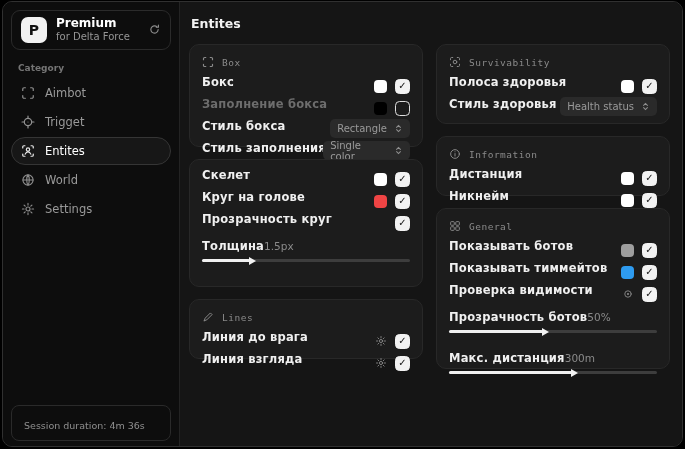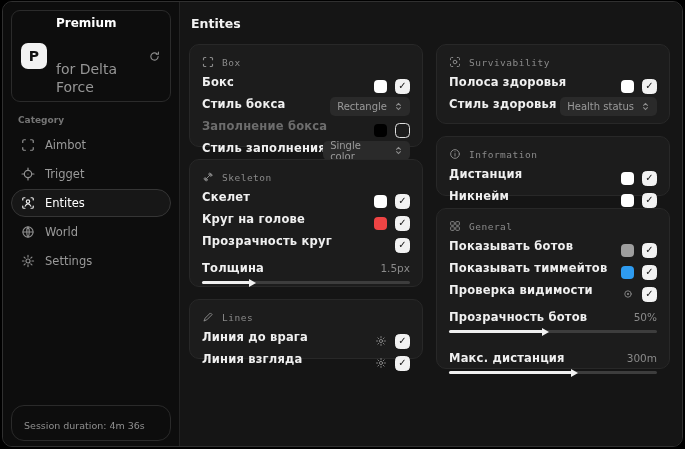--- a/index.html
+++ b/index.html
@@ -11,31 +11,31 @@
 
   
   .sidebar { width:177px; flex:none; position:relative; padding:8px;
              border-right:1px solid #232323; background:#0d0d0d; }
   .side-header { border:1px solid #2b2b2b; border-radius:9px; padding:5px 9px;
                  display:flex; align-items:center; gap:9px; }
   .logo { width:26px; height:26px; background:#f2f2f2; border-radius:7px; flex:none;
           display:flex; align-items:center; justify-content:center;
           color:#111; font-weight:700; font-size:14px; }
   .side-title { font-size:12px; font-weight:700; color:#fff; line-height:1.25; }
-  .side-sub { font-size:14px; color:#969696; line-height:1.25;margin-top:30px; }
+  .side-sub { font-size:10px; color:#969696; line-height:1.25; }
   .sync { margin-left:auto; color:#8a8a8a; display:flex; }
   .category { font-size:9px; color:#757575; margin:13px 0 6px 7px;font-weight:bold; }
   .nav-item { display:flex; align-items:center; gap:10px; height:28px; padding:0 9px;
               color:#9a9a9a; font-size:11.5px; border:1px solid transparent;
               border-radius:999px; margin-bottom:1px; cursor:pointer; }
   .nav-item .nicon { display:flex; color:#8f8f8f; }
   .nav-item.active { border-color:#353535; background:#171717; color:#fff; }
   .nav-item.active .nicon { color:#e8e8e8; }
   .session { position:absolute; left:8px; right:8px; bottom:5px; height:36px;
-             border:1px solid #2a2a2a; border-radius:13px; display:flex;
+             border:1px solid #2a2a2a; border-radius:8px; display:flex;
              align-items:flex-end; padding:6px 12px 9px; font-size:9.5px; color:#8f8f8f; }
 
   
   .main { flex:1; background:#151515; padding:10px 14px 0 9px; position:relative; }
   .main-title { font-size:12.5px; font-weight:700; color:#f2f2f2; margin:4px 0 13px 2px; }
   .cols { display:flex; gap:13px; }
   .col { display:flex; flex-direction:column; gap:12px; width:234px; flex:none; }
 
   .card { background:#1c1c1c; border:1px solid #282828; border-radius:10px;
           padding:8px 12px; width:234px; }
@@ -57,21 +57,21 @@
   .cb[data-checked="true"] { background:#f2f2f2; border-color:#f2f2f2; }
   .cb .mark { display:none; color:#141414; font-size:10px; font-weight:700; line-height:1; }
   .cb[data-checked="true"] .mark { display:block; }
 
   .select { height:19px; background:#2a2a2a; border-radius:5px; padding:0 7px;
             display:flex; align-items:center; gap:7px; cursor:pointer; }
   .sel-val { font-size:10px; color:#9a9a9a; }
   .dd { display:flex; color:#8f8f8f; }
 
   .slider-block { margin-top:2px; }
-  .slider-top { display:flex; align-items:center; justify-content:space-between; height:19px; }
+  .slider-top { display:flex; align-items:center; height:19px; }
   .val { font-size:10.5px; color:#8a8a8a; }
   .track { margin-top:4px; margin-bottom:7px; height:3px; background:#3d3d3d;
            border-radius:2px; position:relative; cursor:pointer; }
   .fill { height:100%; background:#f0f0f0; border-radius:2px; position:relative; }
   .thumb { position:absolute; right:-6px; top:50%; transform:translateY(-50%);
            width:0; height:0; border-top:4px solid transparent;
            border-bottom:4px solid transparent; border-left:7px solid #f2f2f2; }
   .rowicon { display:flex; color:#8a8a8a; }
   .gap { height:6px; }
 </style>
@@ -172,63 +172,51 @@
           <div class="row">
             <span class="lbl">Бокс</span>
             <span class="ctrls">
               <span class="swatch" style="background-color: rgb(255, 255, 255);"></span>
               <span class="cb" data-checked="true">
                   <span class="mark">✓</span>
                 </span>
             </span>
           </div>
           <div class="row">
+            <span class="lbl" data-disabled="true">Заполнение бокса</span>
+            <span class="ctrls">
+              <span class="swatch" style="background-color: rgb(0, 0, 0);"></span>
+              <span class="cb" data-checked="false"></span>
+            </span>
+          </div>
+          <div class="row">
             <span class="lbl">Стиль бокса</span>
             <span class="select">
               <span class="sel-val">Rectangle</span>
               <span class="dd">
                 <svg width="9" height="9" viewBox="0 0 12 12" fill="none" stroke="currentColor" stroke-width="1.4" stroke-linecap="round">
                     <path d="M3.5 4.5 6 2l2.5 2.5M3.5 7.5 6 10l2.5-2.5"></path>
                   </svg>
               </span>
             </span>
           </div>
           <div class="row">
-            <span class="lbl" data-disabled="true">Заполнение бокса</span>
-            <span class="ctrls">
-              <span class="swatch" style="background-color: rgb(0, 0, 0);"></span>
-              <span class="cb" data-checked="false"></span>
-            </span>
-          </div>
-          <div class="row">
             <span class="lbl">Стиль заполнения</span>
             <span class="select">
               <span class="sel-val">Single color</span>
               <span class="dd">
                 <svg width="9" height="9" viewBox="0 0 12 12" fill="none" stroke="currentColor" stroke-width="1.4" stroke-linecap="round">
                     <path d="M3.5 4.5 6 2l2.5 2.5M3.5 7.5 6 10l2.5-2.5"></path>
                   </svg>
               </span>
             </span>
           </div>
         </div>
 
         <div class="card" style="height:128px">
-          <div class="card-header">
-            <span class="cicon">
-              <svg width="12" height="12" viewBox="0 0 16 16" fill="none" stroke="currentColor" stroke-width="1.3" stroke-linecap="round">
-                <path d="M5.2 10.8 10.8 5.2"></path>
-                  <circle cx="4.2" cy="10.4" r="1.4"></circle>
-                  <circle cx="5.6" cy="11.8" r="1.4"></circle>
-                  <circle cx="10.4" cy="4.2" r="1.4"></circle>
-                  <circle cx="11.8" cy="5.6" r="1.4"></circle>
-              </svg>
-            </span>
-            <span>Skeleton</span>
-          </div>
           <div class="row">
             <span class="lbl">Скелет</span>
             <span class="ctrls">
               <span class="swatch" style="background-color: rgb(255, 255, 255);"></span>
               <span class="cb" data-checked="true">
                   <span class="mark">✓</span>
                 </span>
             </span>
           </div>
           <div class="row">

